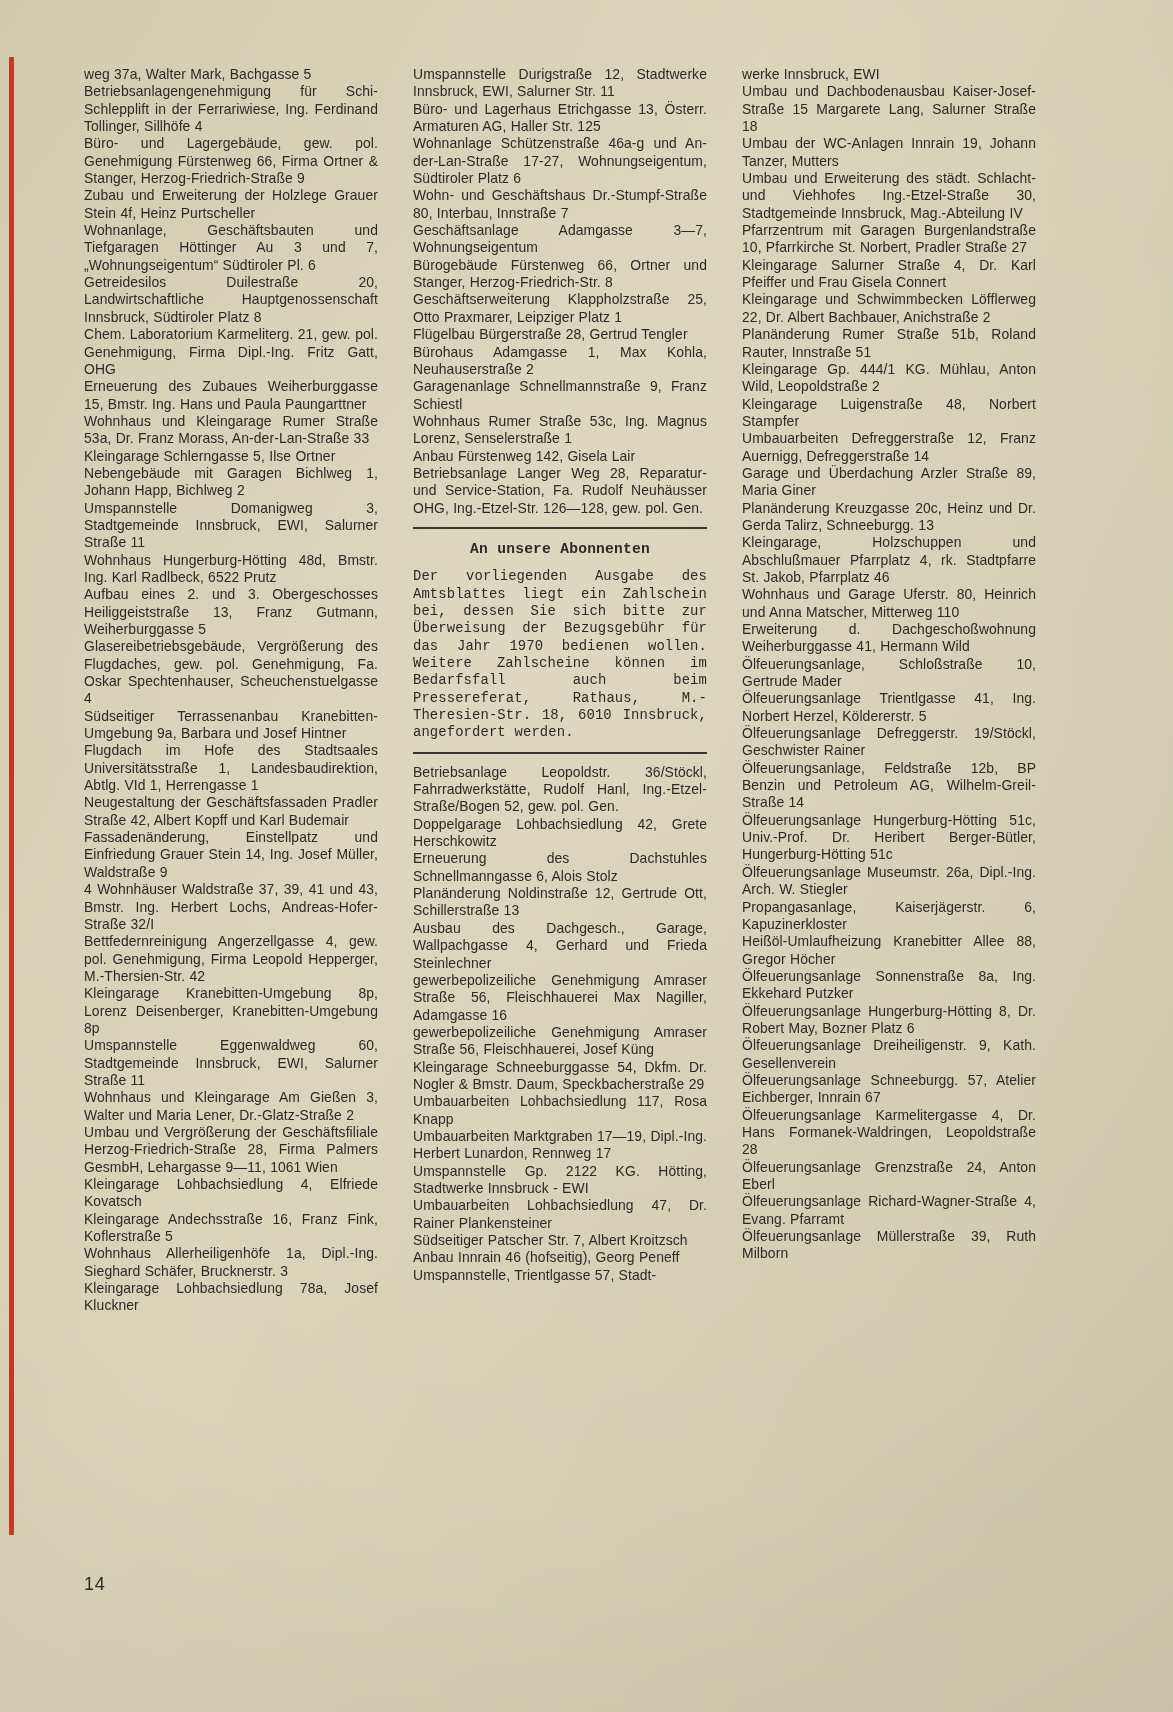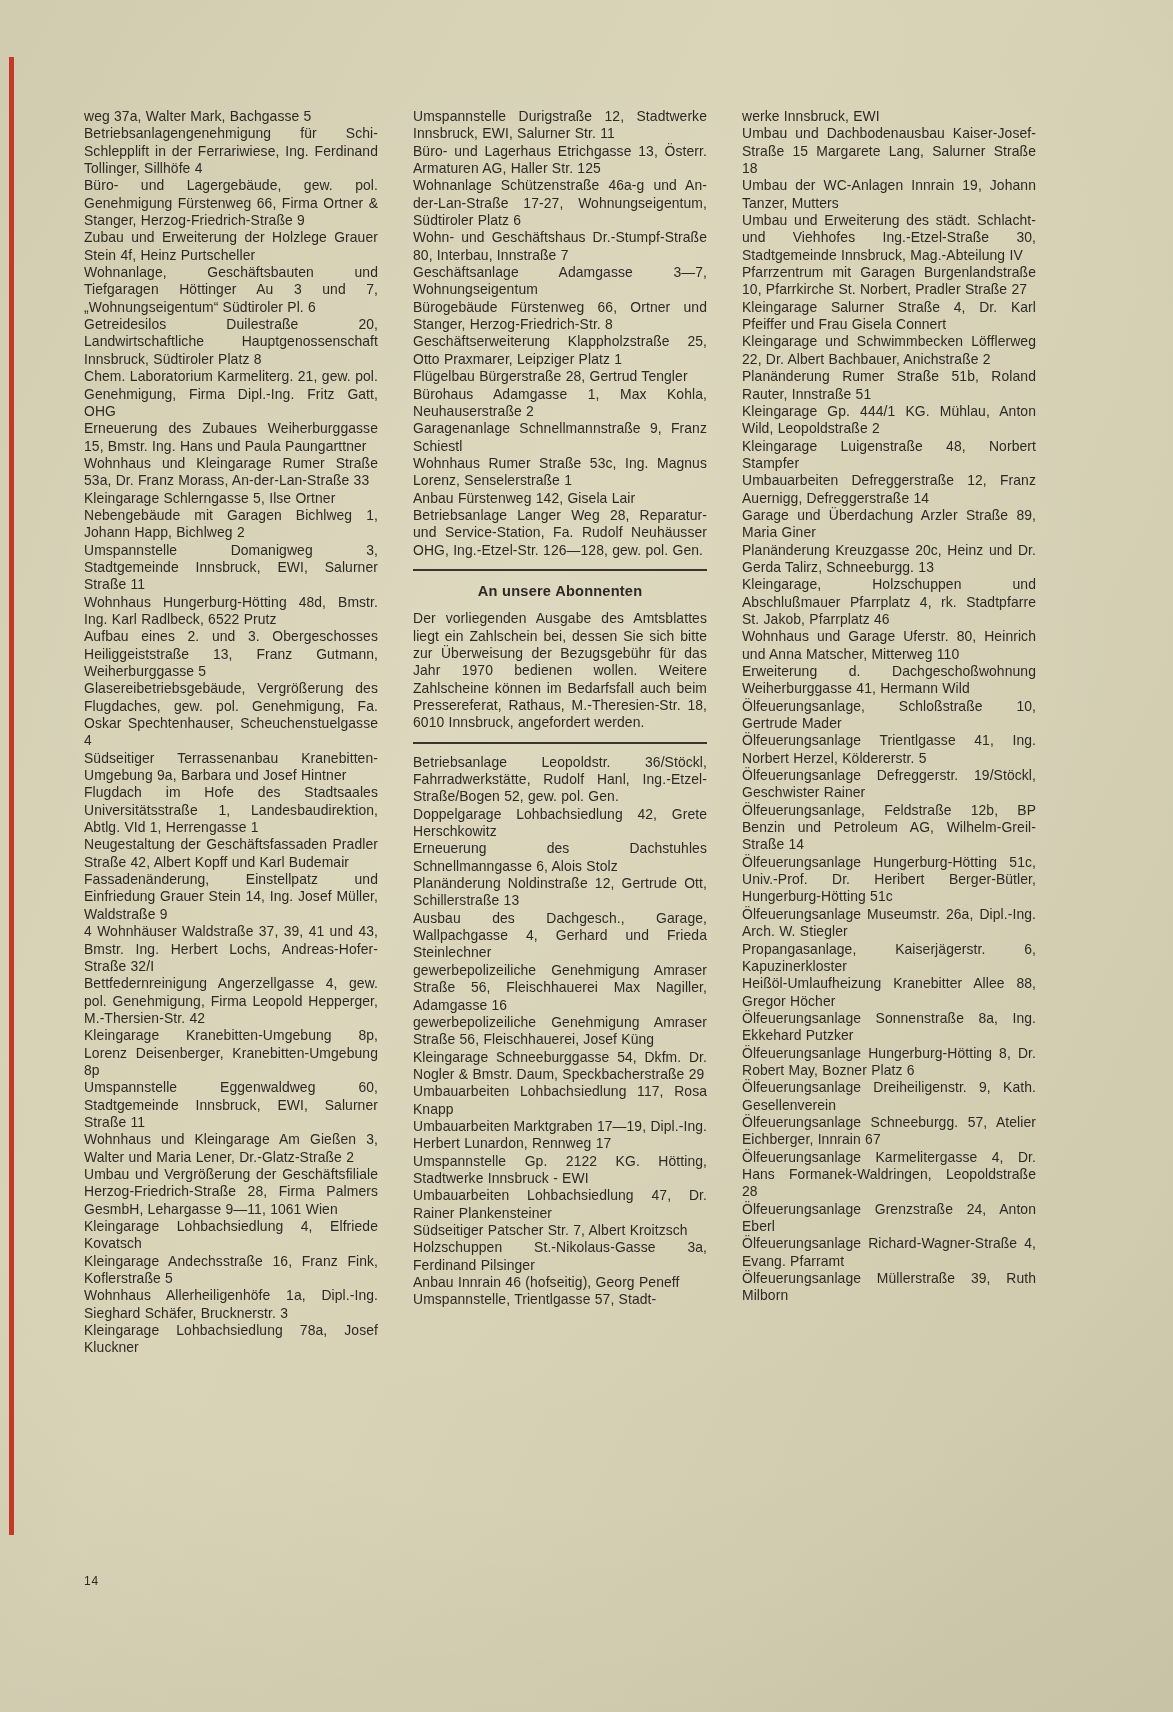--- a/index.html
+++ b/index.html
@@ -30,37 +30,36 @@
   }
 
   .columns {
     position: absolute;
     left: 84px;
     top: 66px;
     width: 952px;
     display: flex;
     gap: 35px;
     align-items: flex-start;
-    margin-top: 42px;
   }
 
   .col {
     flex: 1 1 0;
     font-size: 13.9px;
     line-height: 17.35px;
     text-align: justify;
     hyphens: auto;
     -webkit-hyphens: auto;
     word-spacing: 0.3px;
     letter-spacing: 0.1px;
   }
 
   .entry { margin: 0; }
 
-  .notice { margin: 4px 0 6px; }
+  .notice { margin: 4px 0 6px; font-family: Liberation Mono, monospace; }
 
   .rule-line {
     border: none;
     border-top: 2px solid #38352c;
     margin: 10px 0;
   }
 
   .notice-heading {
     text-align: center;
     font-weight: bold;
@@ -68,21 +67,21 @@
     margin: 12px 0 10px;
     letter-spacing: 0.2px;
   }
 
   .notice-body { text-align: justify; }
 
   .page-number {
     position: absolute;
     left: 84px;
     top: 1574px;
-    font-size: 12px;
+    font-size: 18px;
     letter-spacing: 0.8px;
     color: var(--ink, #2c2a24);
   }
 </style>
 </head>
 <body>
 
 <div class="red-rule"></div>
 
 <main class="columns">
@@ -208,21 +207,20 @@
         <p class="entry">Umbauarbeiten Lohbachsiedlung 117, Rosa Knapp</p>
 
         <p class="entry">Umbauarbeiten Marktgraben 17—19, Dipl.-Ing. Herbert Lunardon, Rennweg 17</p>
 
         <p class="entry">Umspannstelle Gp. 2122 KG. Hötting, Stadtwerke Innsbruck - EWI</p>
 
         <p class="entry">Umbauarbeiten Lohbachsiedlung 47, Dr. Rainer Plankensteiner</p>
 
         <p class="entry">Südseitiger Patscher Str. 7, Albert Kroitzsch</p>
 
-        <p class="entry">Holzschuppen St.-Nikolaus-Gasse 3a, Ferdinand Pilsinger</p>
 
         <p class="entry">Anbau Innrain 46 (hofseitig), Georg Peneff</p>
 
         <p class="entry">Umspannstelle, Trientlgasse 57, Stadt-</p>
       </div>
   </section>
 
   <section class="col">
     <div class="entries">
 

